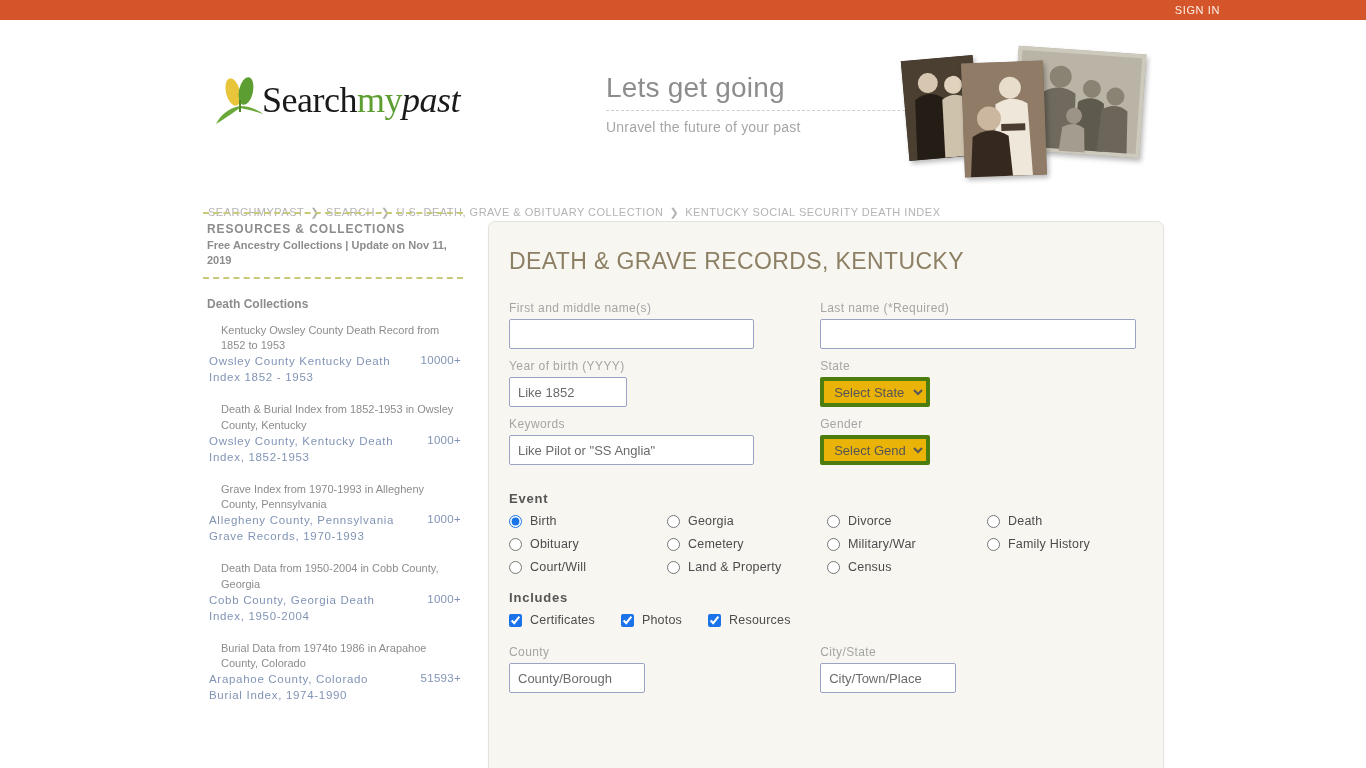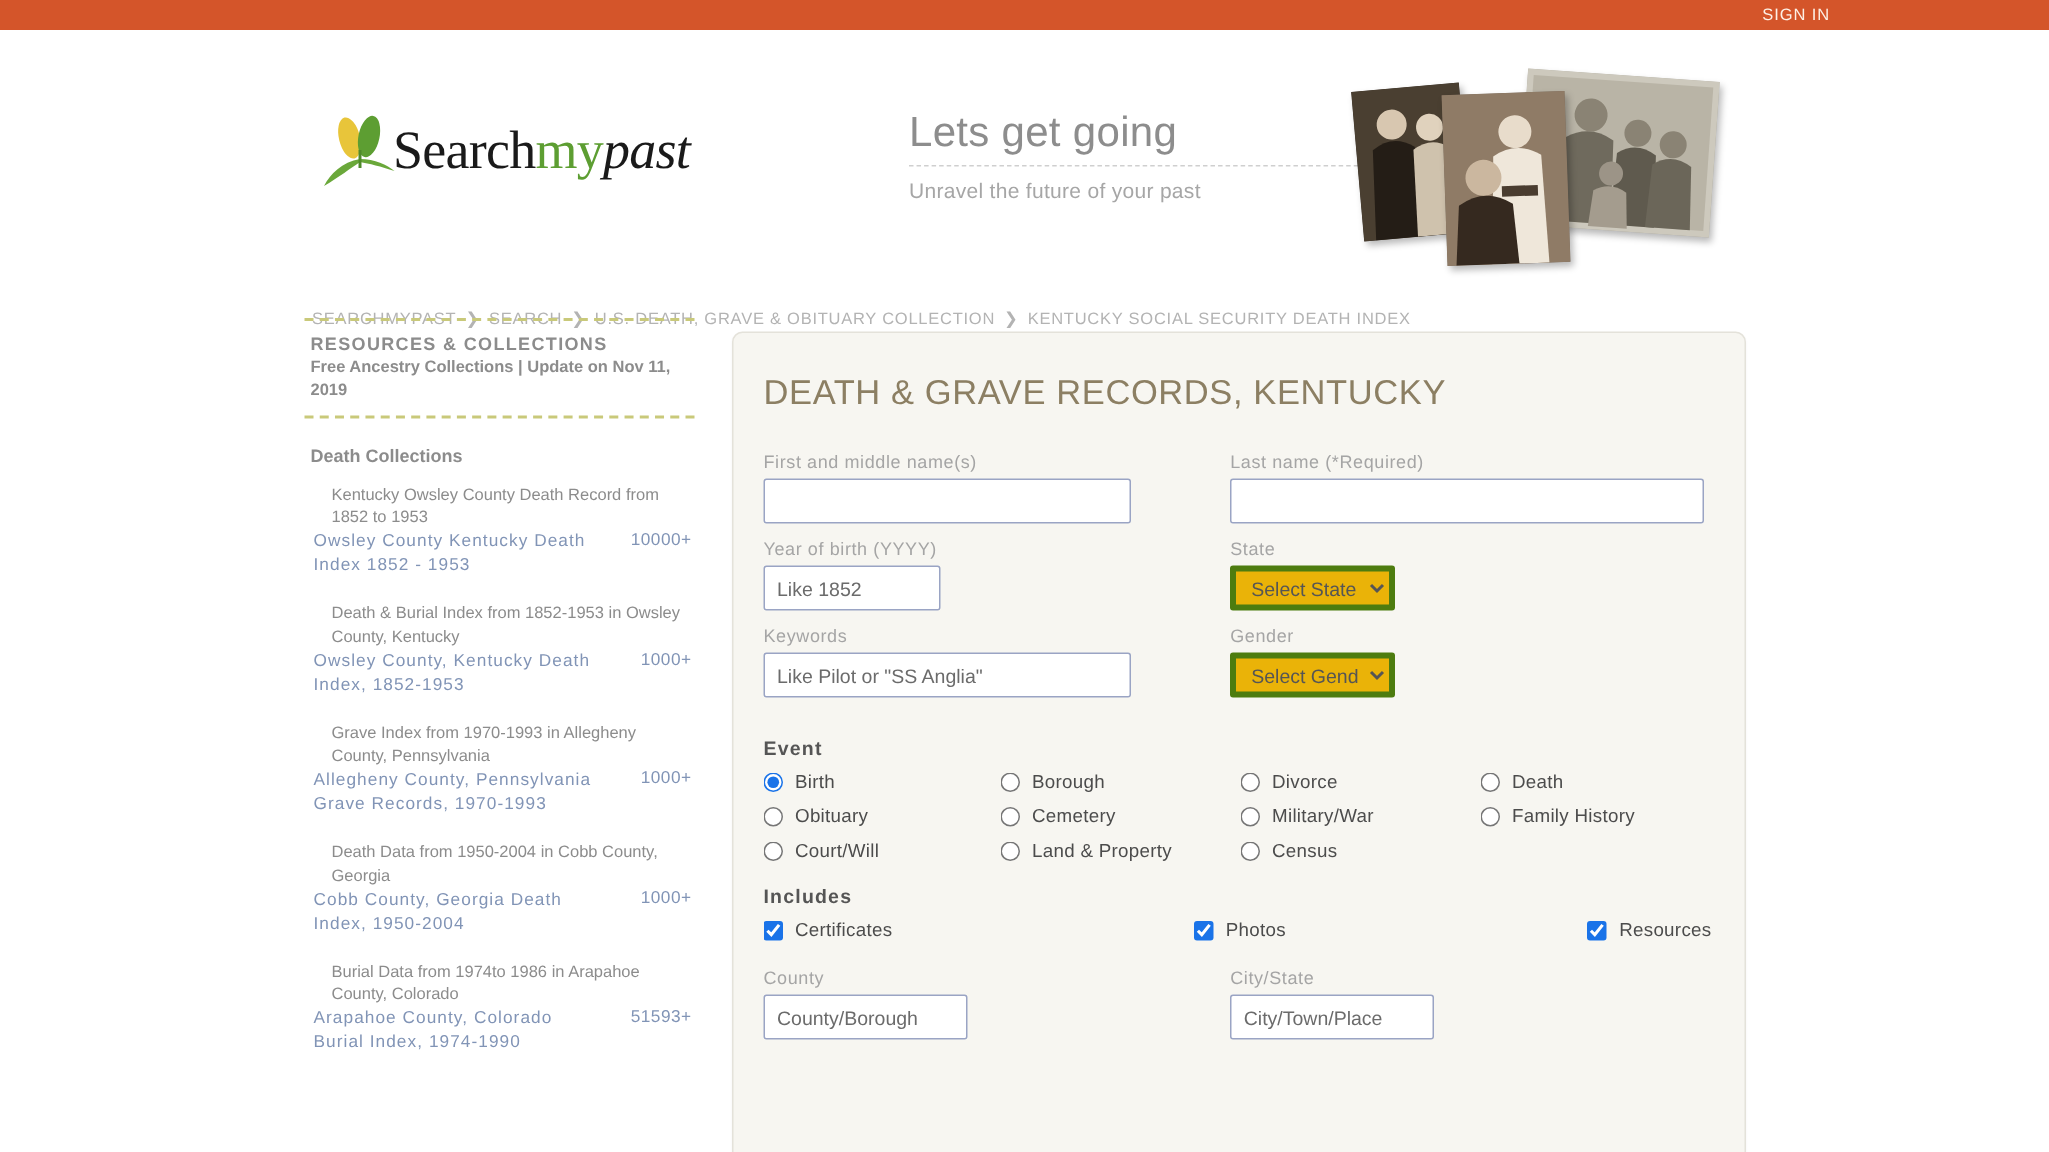--- a/index.html
+++ b/index.html
@@ -274,21 +274,21 @@
     align-items: center;
     font-size: 12.5px;
     color: #4c4c4c;
     cursor: pointer;
     letter-spacing: 0.2px;
   }
   .opt input { margin: 0 8px 0 0; cursor: pointer; }
   input[type="radio"] { width: 13px; height: 13px; accent-color: #1a73e8; }
   input[type="checkbox"] { width: 13px; height: 13px; accent-color: #1a73e8; }
 
-  .check-row { display: flex; gap: 26px; margin-top: 6px; justify-content: space-between; }
+  .check-row { display: flex; gap: 26px; margin-top: 6px; }
 
   .place-row { display: flex; margin-top: 18px; }
   .place-row .col-left { width: 320px; }
 </style>
 </head>
 <body>
 
 <div class="topbar">
   <a class="signin">SIGN IN</a>
 </div>
@@ -462,21 +462,21 @@
 
     <div class="section-head">Event</div>
 
     <div class="radio-grid">
       <label class="opt">
         <input type="radio" name="event" checked="" style="">
         <span>Birth</span>
       </label>
       <label class="opt">
         <input type="radio" name="event" style="">
-        <span>Borough</span>
+        <span>Georgia</span>
       </label>
       <label class="opt">
         <input type="radio" name="event" style="">
         <span>Divorce</span>
       </label>
       <label class="opt">
         <input type="radio" name="event" style="">
         <span>Death</span>
       </label>
 

